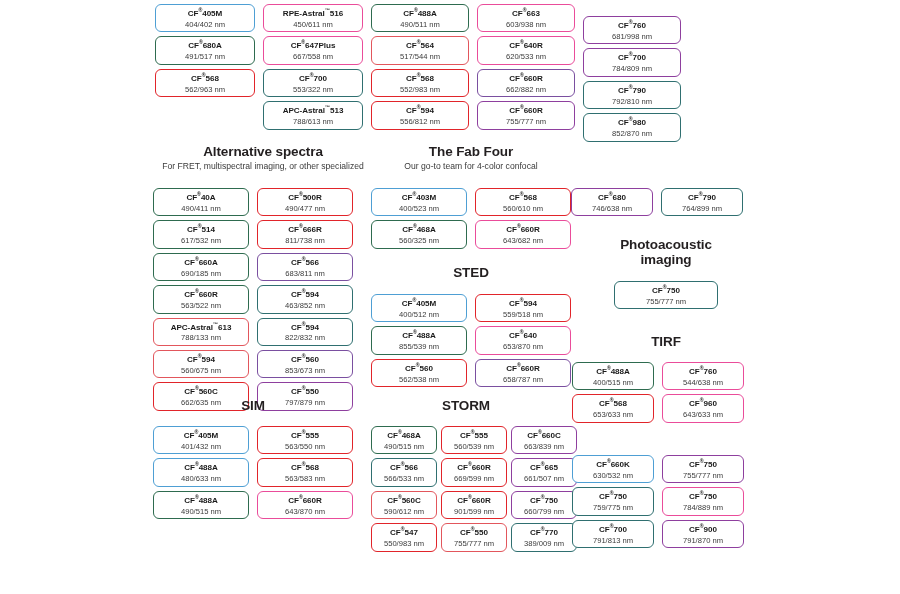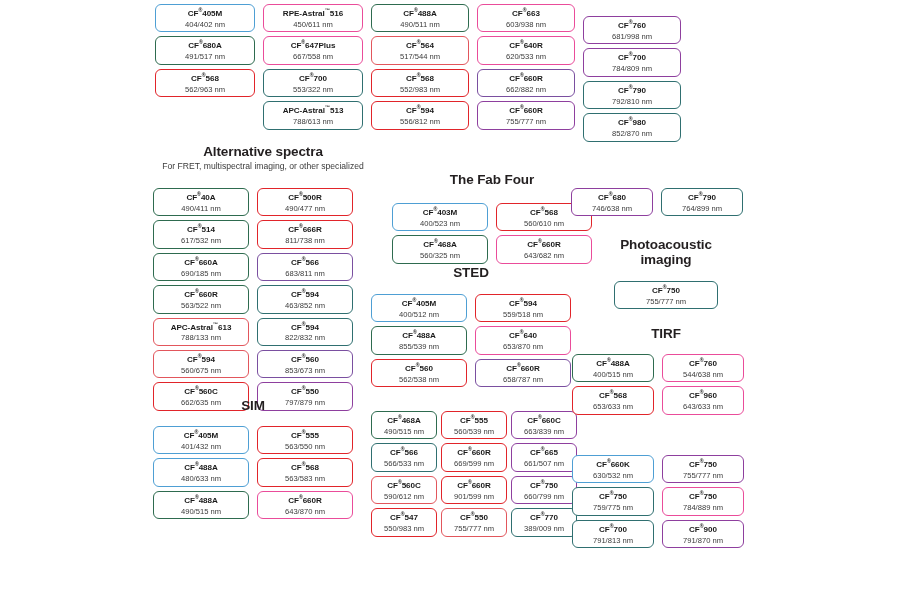--- a/index.html
+++ b/index.html
@@ -251,22 +251,23 @@
             <span class="wl">853/673 nm</span>
           </div>
           <div class="chip w-c" style="border-color: rgb(142, 63, 158);">
             <span class="nm">CF<sup>®</sup>550</span>
             <span class="wl">797/879 nm</span>
           </div>
         </div>
     </div>
   </div>
 
-  <div class="group" style="left:392px; top:144px; width:200px;margin-top:28px;">
+  <div class="group" style="left:371px; top:144px; width:200px;">
     <div class="grp-title">The Fab Four</div>
+    <div class="grp-sub">Our go-to team for 4-color confocal</div>
     <div class="cols" style="gap:8px; margin-top:16px;">
       <div class="col">
           <div class="chip w-c" style="border-color: rgb(78, 159, 212);">
             <span class="nm">CF<sup>®</sup>403M</span>
             <span class="wl">400/523 nm</span>
           </div>
           <div class="chip w-c" style="border-color: rgb(46, 107, 79);">
             <span class="nm">CF<sup>®</sup>468A</span>
             <span class="wl">560/325 nm</span>
           </div>
@@ -312,20 +313,21 @@
           </div>
           <div class="chip w-c" style="border-color: rgb(122, 79, 160);">
             <span class="nm">CF<sup>®</sup>660R</span>
             <span class="wl">658/787 nm</span>
           </div>
         </div>
     </div>
   </div>
 
   <div class="group" style="left:371px; top:398px; width:190px;">
+    <div class="grp-title">STORM</div>
     <div class="cols" style="gap:4px; margin-top:13px;">
       <div class="col">
           <div class="chip w-e" style="border-color: rgb(46, 107, 79);">
             <span class="nm">CF<sup>®</sup>468A</span>
             <span class="wl">490/515 nm</span>
           </div>
           <div class="chip w-e" style="border-color: rgb(47, 111, 112);">
             <span class="nm">CF<sup>®</sup>566</span>
             <span class="wl">566/533 nm</span>
           </div>
@@ -434,21 +436,21 @@
     <div class="cols" style="margin-top:14px; justify-content:center;">
       <div class="col">
           <div class="chip w-g" style="border-color: rgb(47, 111, 112);">
             <span class="nm">CF<sup>®</sup>750</span>
             <span class="wl">755/777 nm</span>
           </div>
         </div>
     </div>
   </div>
 
-  <div class="group" style="left:572px; top:326px; width:188px;">
+  <div class="group" style="left:572px; top:334px; width:188px;">
     <div class="grp-title">TIRF</div>
     <div class="cols" style="gap:8px; margin-top:13px;">
       <div class="col">
           <div class="chip w-h" style="border-color: rgb(46, 107, 79);">
             <span class="nm">CF<sup>®</sup>488A</span>
             <span class="wl">400/515 nm</span>
           </div>
           <div class="chip w-h" style="border-color: rgb(225, 36, 42);">
             <span class="nm">CF<sup>®</sup>568</span>
             <span class="wl">653/633 nm</span>

